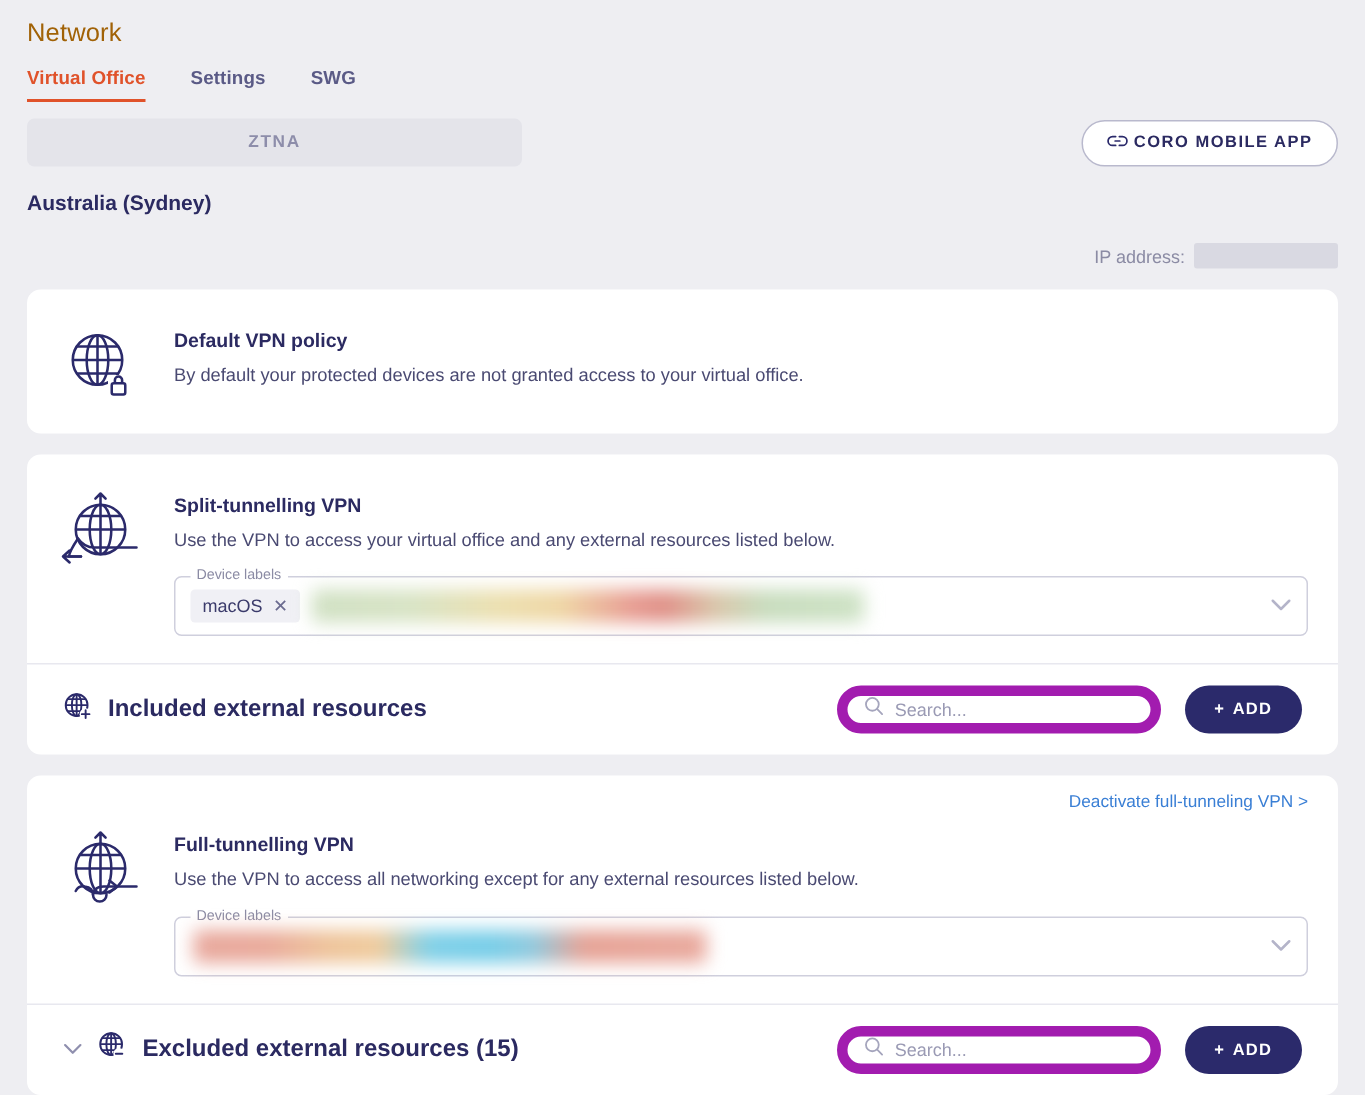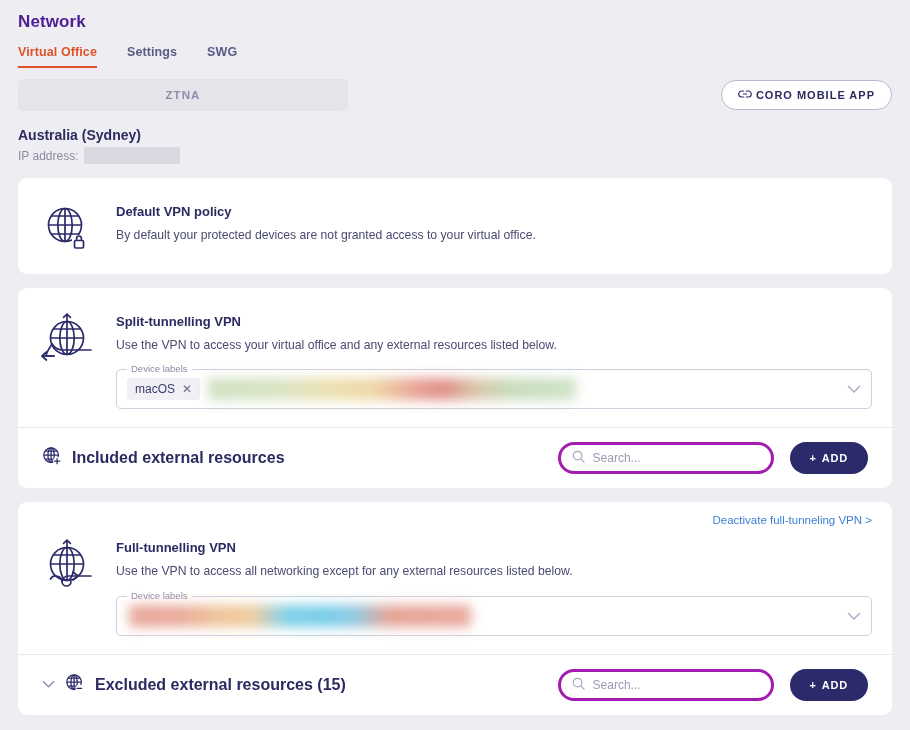--- a/index.html
+++ b/index.html
@@ -8,21 +8,21 @@
     font-family: "Liberation Sans", sans-serif;
     background: #eeeef2;
     color: #2b2a61;
     overflow: hidden;
   }
   body { position: relative; }
 
   
   .page-header { padding: 12px 0 0 18px; }
   .page-title {
-    font-size: 17px; font-weight: bold; color: #4c1d95;
+    font-size: 17px; font-weight: normal; color: #a16207;
     letter-spacing: .1px;
   }
   .tabs {
     display: flex; gap: 30px;
     margin: 13px 0 0 18px;
   }
   .tab {
     font-size: 12.5px; font-weight: bold; color: #5a5a86;
     padding-bottom: 7px; cursor: pointer; letter-spacing: .1px;
     border-bottom: 2.5px solid transparent;
@@ -52,22 +52,22 @@
     border: 1px solid #b9b9cd; border-radius: 18px;
     background: #fff; padding: 8px 16px; cursor: pointer;
     font-size: 11px; font-weight: bold; letter-spacing: 1px;
     color: #2b2a61;
   }
 
   
   .location { padding: 16px 18px 0 18px; }
   .location-name { font-size: 14px; font-weight: bold; color: #2b2a61; }
   .ip-row {
-    display: flex; align-items: center; gap: 6px; margin-top: 4px;
-    font-size: 12px; color: #8b8ba4;
+    display: flex; align-items: center; gap: 6px; margin-top: 19px;
+    font-size: 12px; color: #8b8ba4; justify-content: flex-end;
   }
   .redacted {
     display: inline-block; height: 17px; width: 96px;
     background: #d9d9e2; border-radius: 2px;
   }
 
   
   .card {
     background: #fff; border-radius: 9px;
     margin: 14px 18px 0 18px;
@@ -114,21 +114,21 @@
   .divider { height: 1px; background: #e8e8ef; }
   .res-row {
     display: flex; align-items: center; justify-content: space-between;
     padding: 14px 24px;
   }
   .res-left { display: flex; align-items: center; gap: 10px; }
   .res-label { font-size: 16px; font-weight: bold; color: #2b2a61; }
   .res-right { display: flex; align-items: center; gap: 16px; }
   .search-box {
     position: relative; width: 216px; height: 32px;
-    border: 3px solid #a21caf; border-radius: 16px;
+    border: 7px solid #a21caf; border-radius: 16px;
     display: flex; align-items: center; padding-left: 32px;
   }
   .search-box input {
     border: none; outline: none; background: transparent;
     font-family: "Liberation Sans", sans-serif;
     font-size: 12px; color: #2b2a61; width: 100%;
   }
   .search-box input::placeholder { color: #9a9ab4; }
   .search-icon { position: absolute; left: 11px; top: 50%; transform: translateY(-50%); }
   .add-btn {

